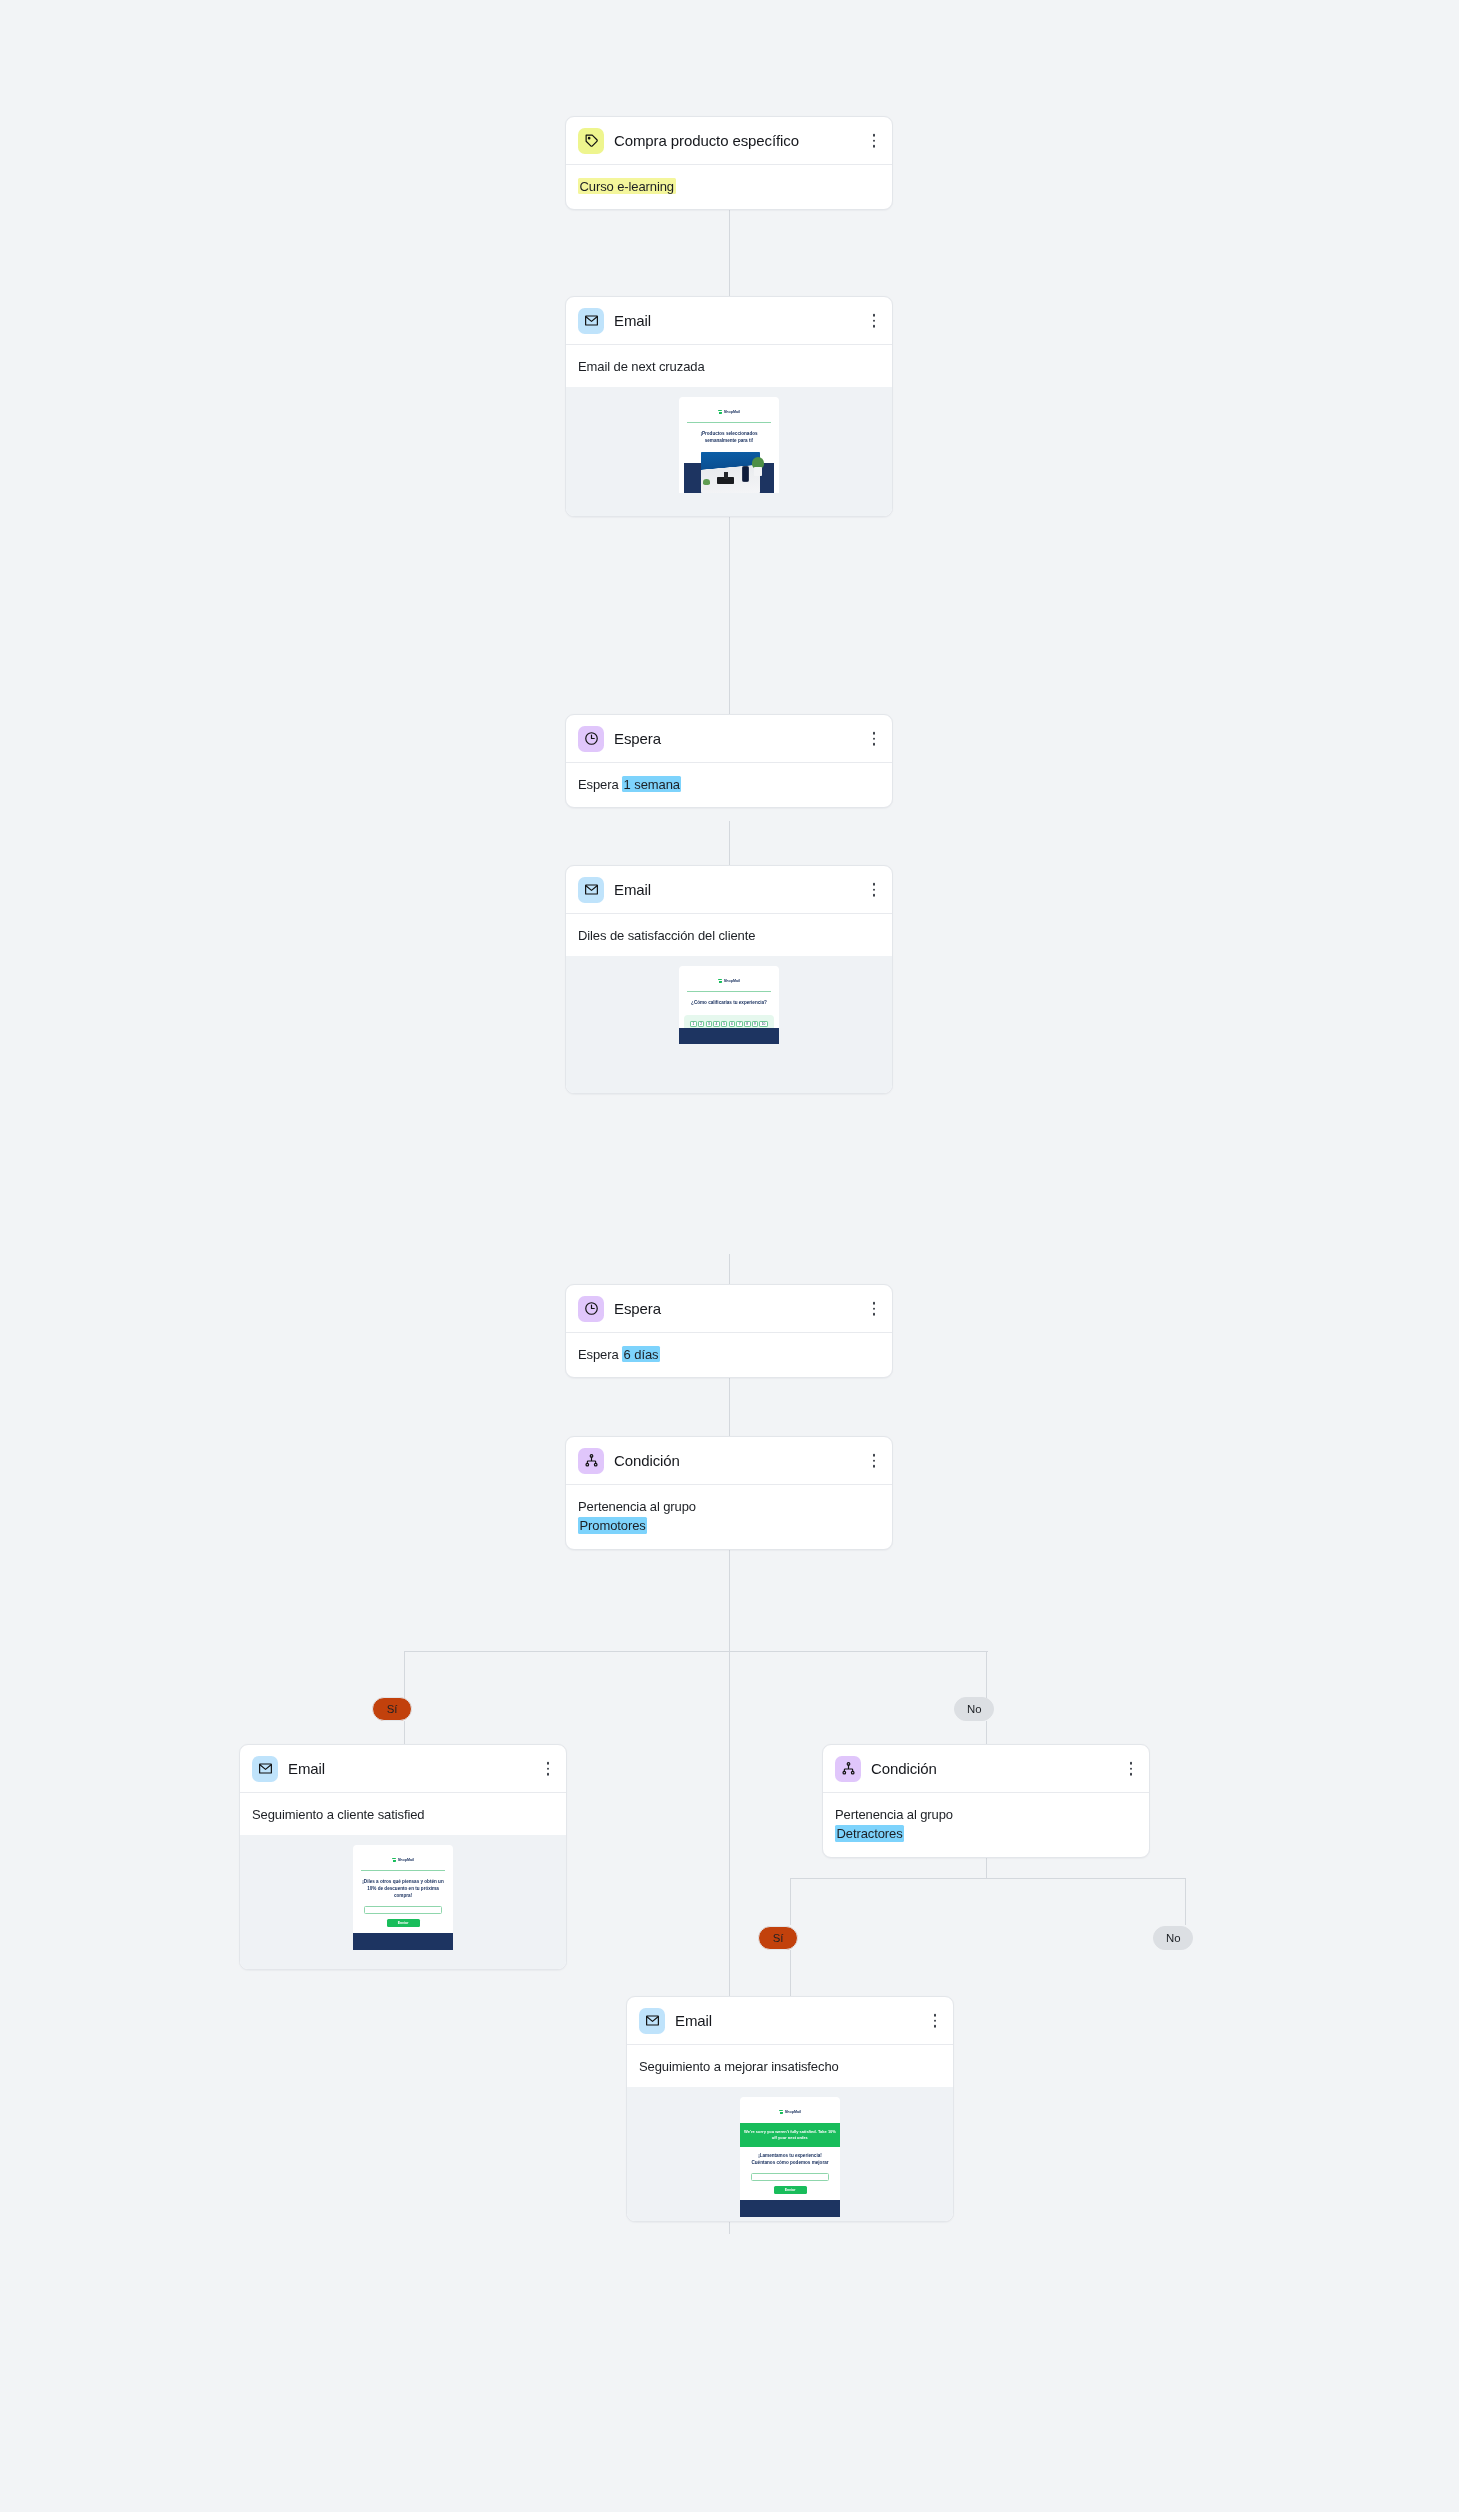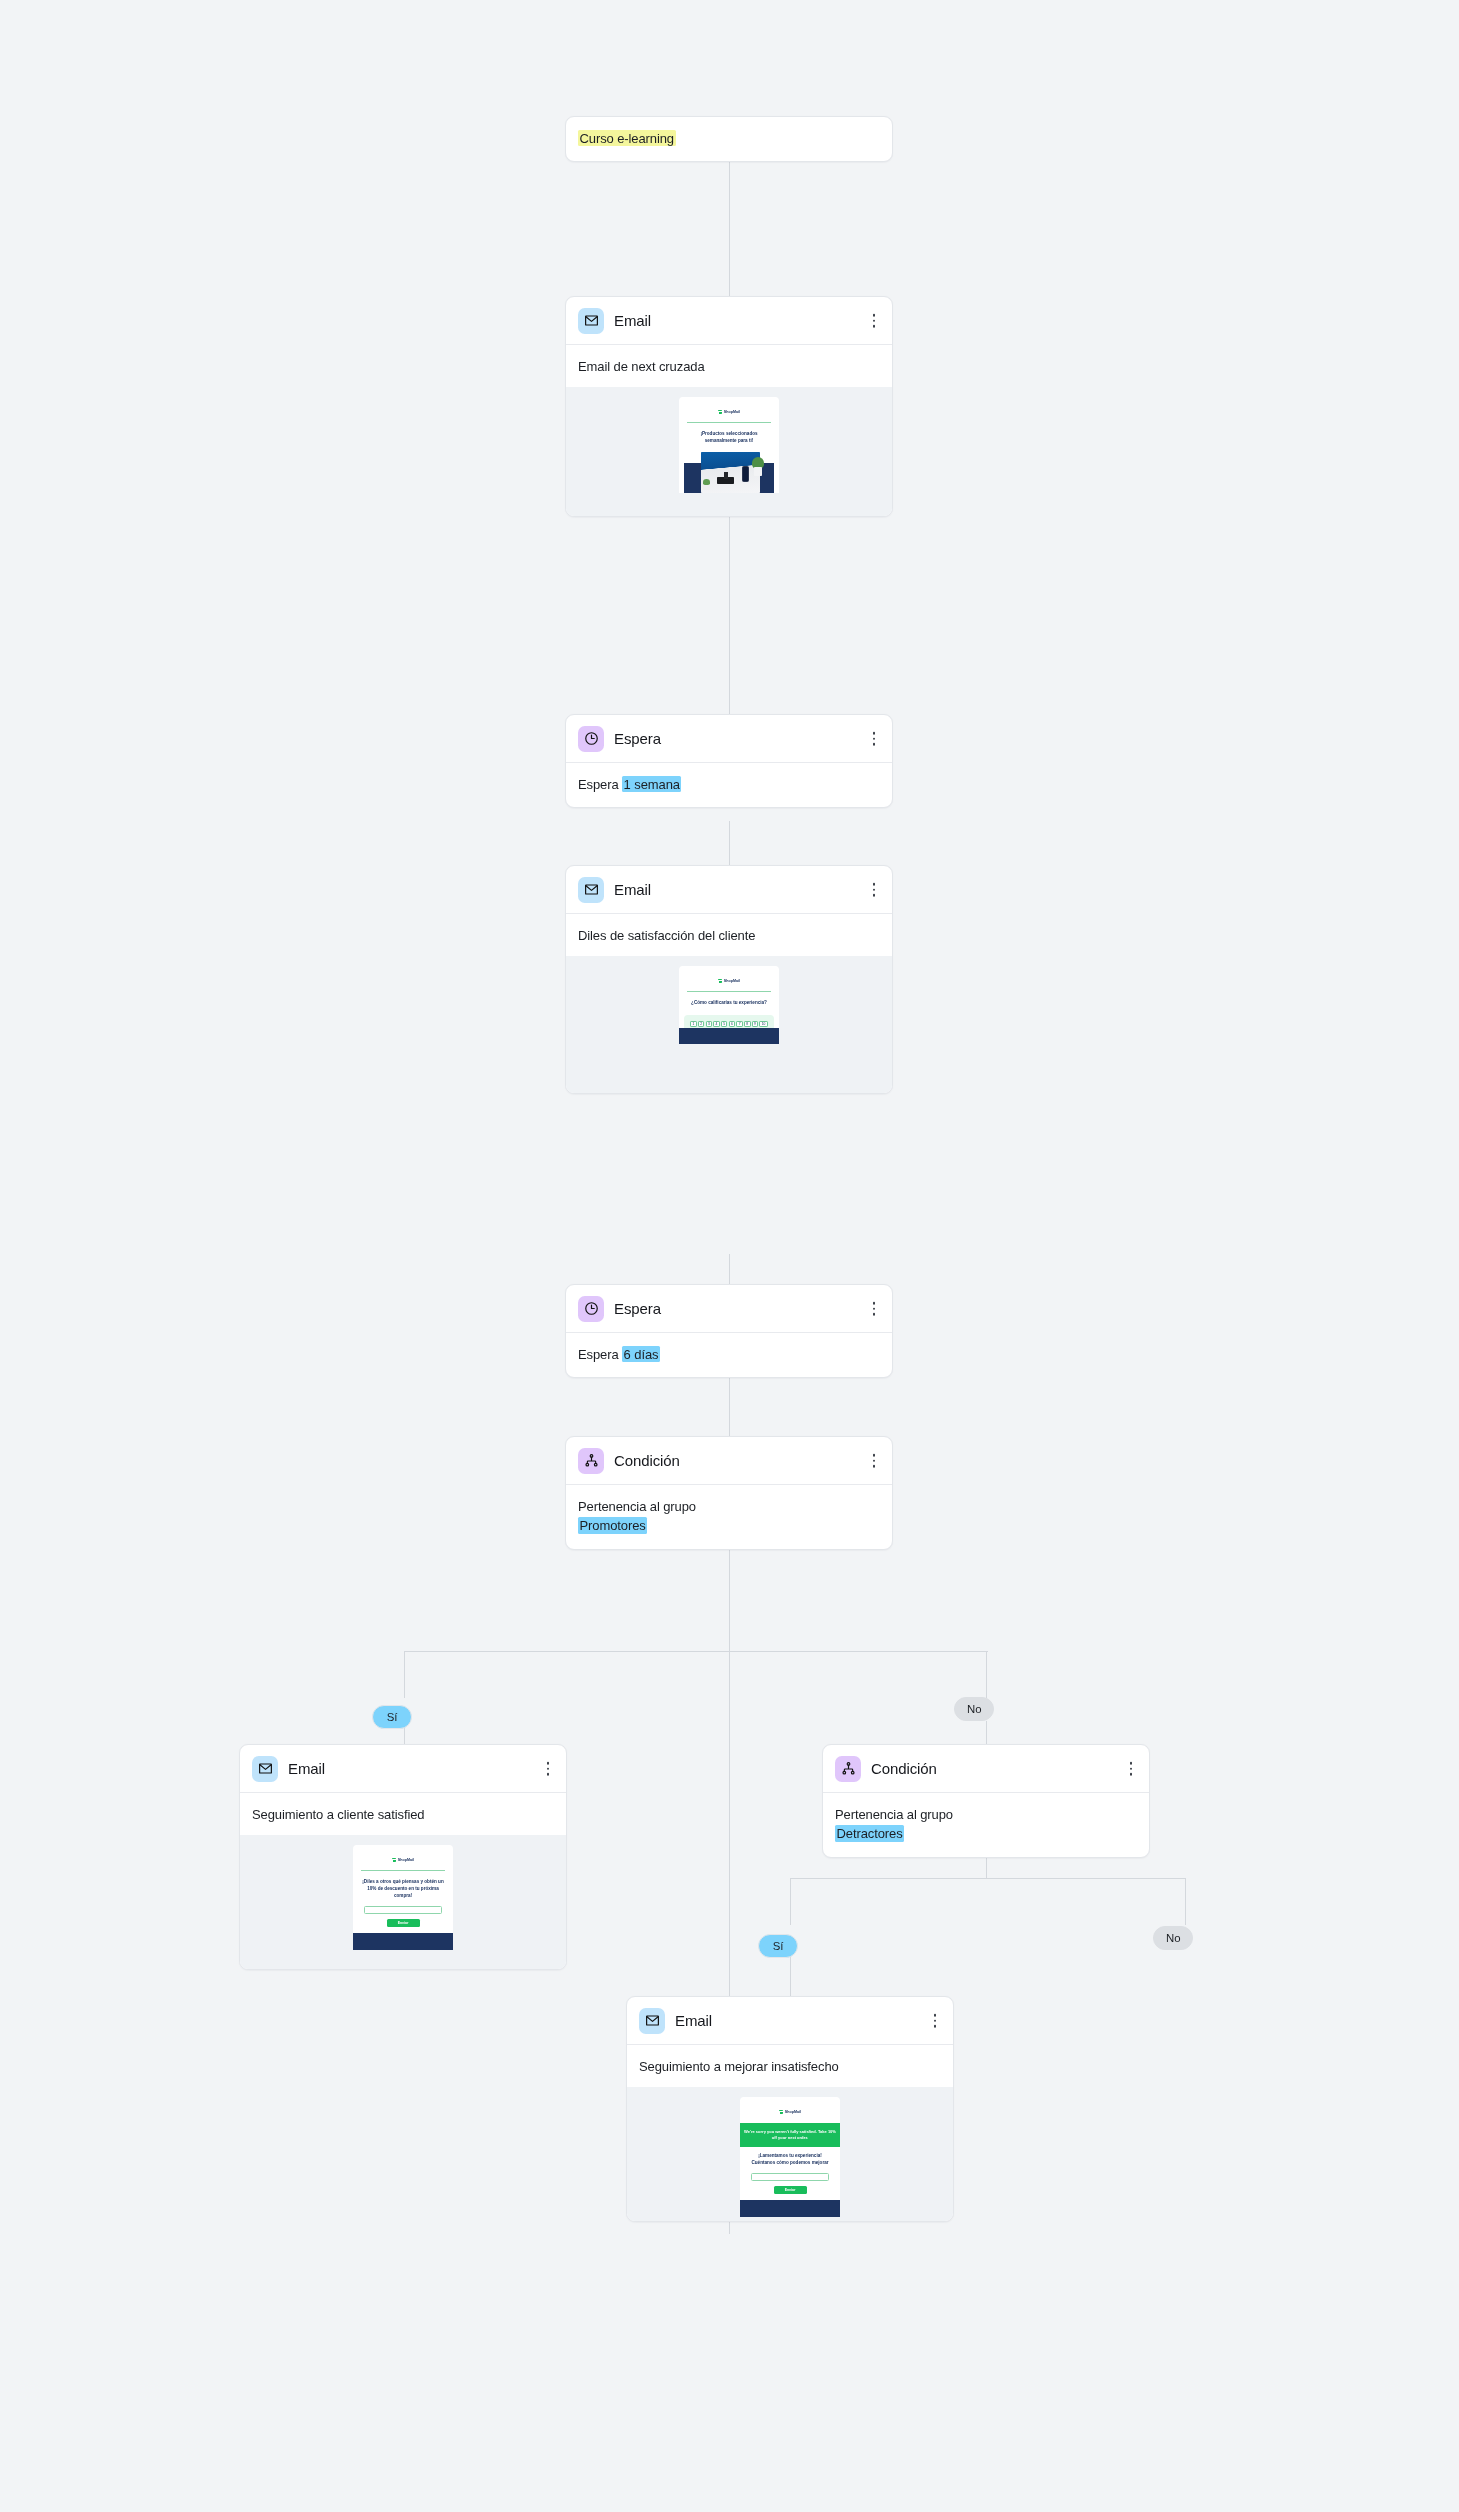--- a/index.html
+++ b/index.html
@@ -88,21 +88,21 @@
     font-size: 11.4px;
     color: #1c1f24;
     display: flex;
     align-items: center;
     justify-content: center;
     height: 24px;
     min-width: 40px;
     padding: 0 12px;
     letter-spacing: -0.1px;
   }
-  .pill-yes { background: #7dd3fc; border: 0.8px solid #e3e6ea; margin-top: 8px; }
+  .pill-yes { background: #c2410c; border: 0.8px solid #e3e6ea; }
   .pill-no  { background: #dcdfe3; border: 0.8px solid #dcdfe3; }
 
   
   .preview {
     background: #eff2f5;
     margin-top: 10.6px;
     height: 122px;
     overflow: hidden;
     position: relative;
   }
@@ -237,20 +237,34 @@
   <div class="conn conn-v" style="left:986px; top:1721px; height:23px;"></div>
 
   <div class="conn conn-v" style="left:986px; top:1831px; height:47px;"></div>
   <div class="conn conn-h" style="left:790px; top:1878px; width:395px;"></div>
   <div class="conn conn-v" style="left:790px; top:1878px; height:47px;"></div>
   <div class="conn conn-v" style="left:1185px; top:1878px; height:47px;"></div>
 
   <div class="conn conn-v" style="left:790px; top:1950px; height:46px;"></div>
 
   <div class="node" style="left:565px; top:116px; width:328px;">
+    <div class="node-head">
+      <div class="node-ico ico-tag">
+        <svg width="15" height="15" viewBox="0 0 24 24" fill="none" stroke="#111" stroke-width="1.9" stroke-linecap="round" stroke-linejoin="round">
+          <path d="M20.6 13.4 13.4 20.6a1.8 1.8 0 0 1-2.6 0L3.4 13.2V3.4h9.8l7.4 7.4a1.8 1.8 0 0 1 0 2.6z"></path>
+          <circle cx="8.2" cy="8.2" r="1.2" fill="#111"></circle>
+        </svg>
+      </div>
+      <div class="node-title">Compra producto específico</div>
+      <div class="kebab">
+          <i></i>
+          <i></i>
+          <i></i>
+        </div>
+    </div>
     <div class="node-body">
       <div class="node-desc"><span class="hl-yellow">Curso e-learning</span></div>
     </div>
   </div>
 
   <div class="node" style="left:565px; top:296px; width:328px;">
     <div class="node-head">
       <div class="node-ico ico-mail">
         <svg width="15" height="15" viewBox="0 0 24 24" fill="none" stroke="#111" stroke-width="1.9" stroke-linejoin="round">
           <rect x="2.6" y="4.8" width="18.8" height="14.4" rx="0.6"></rect>

